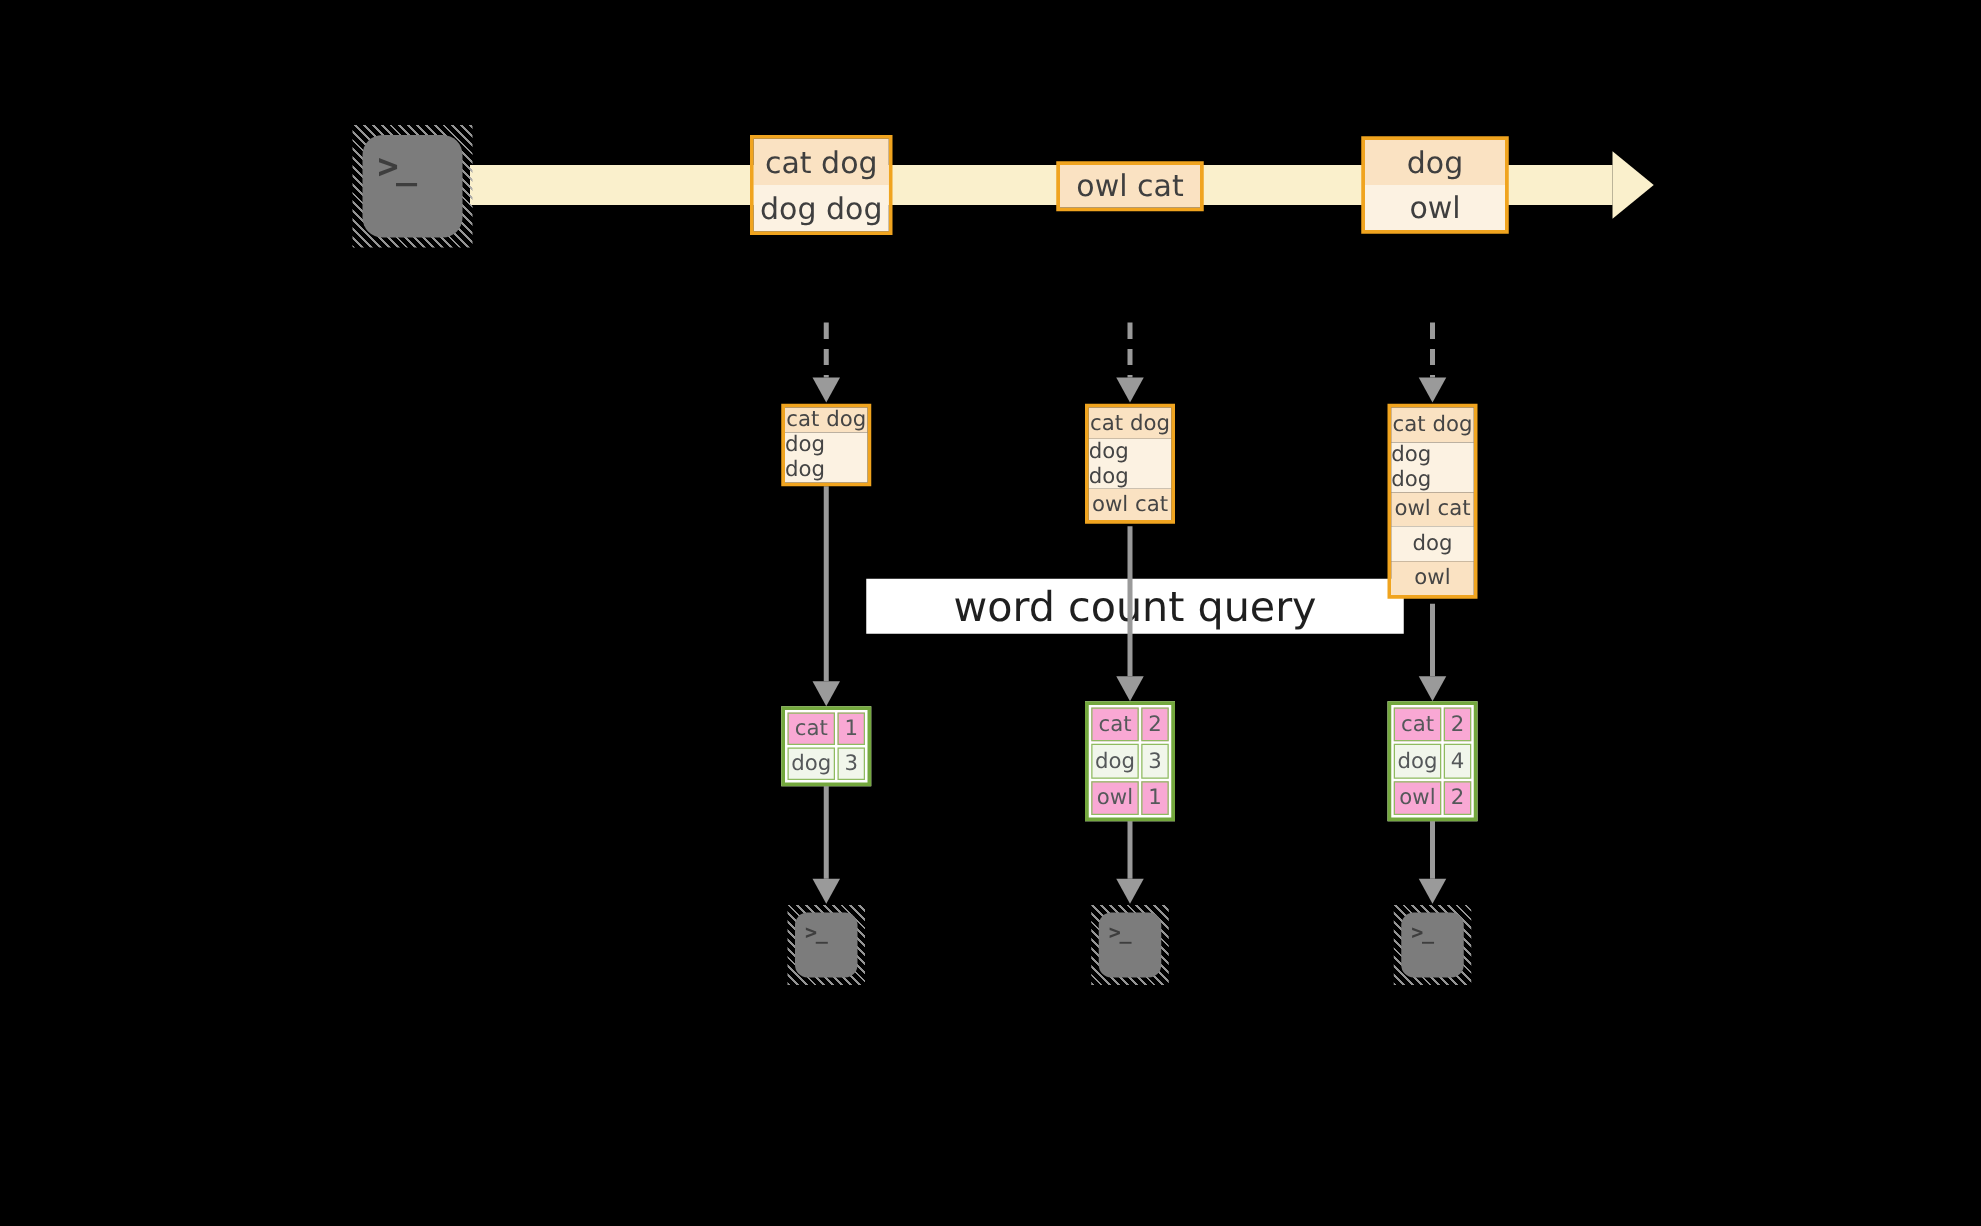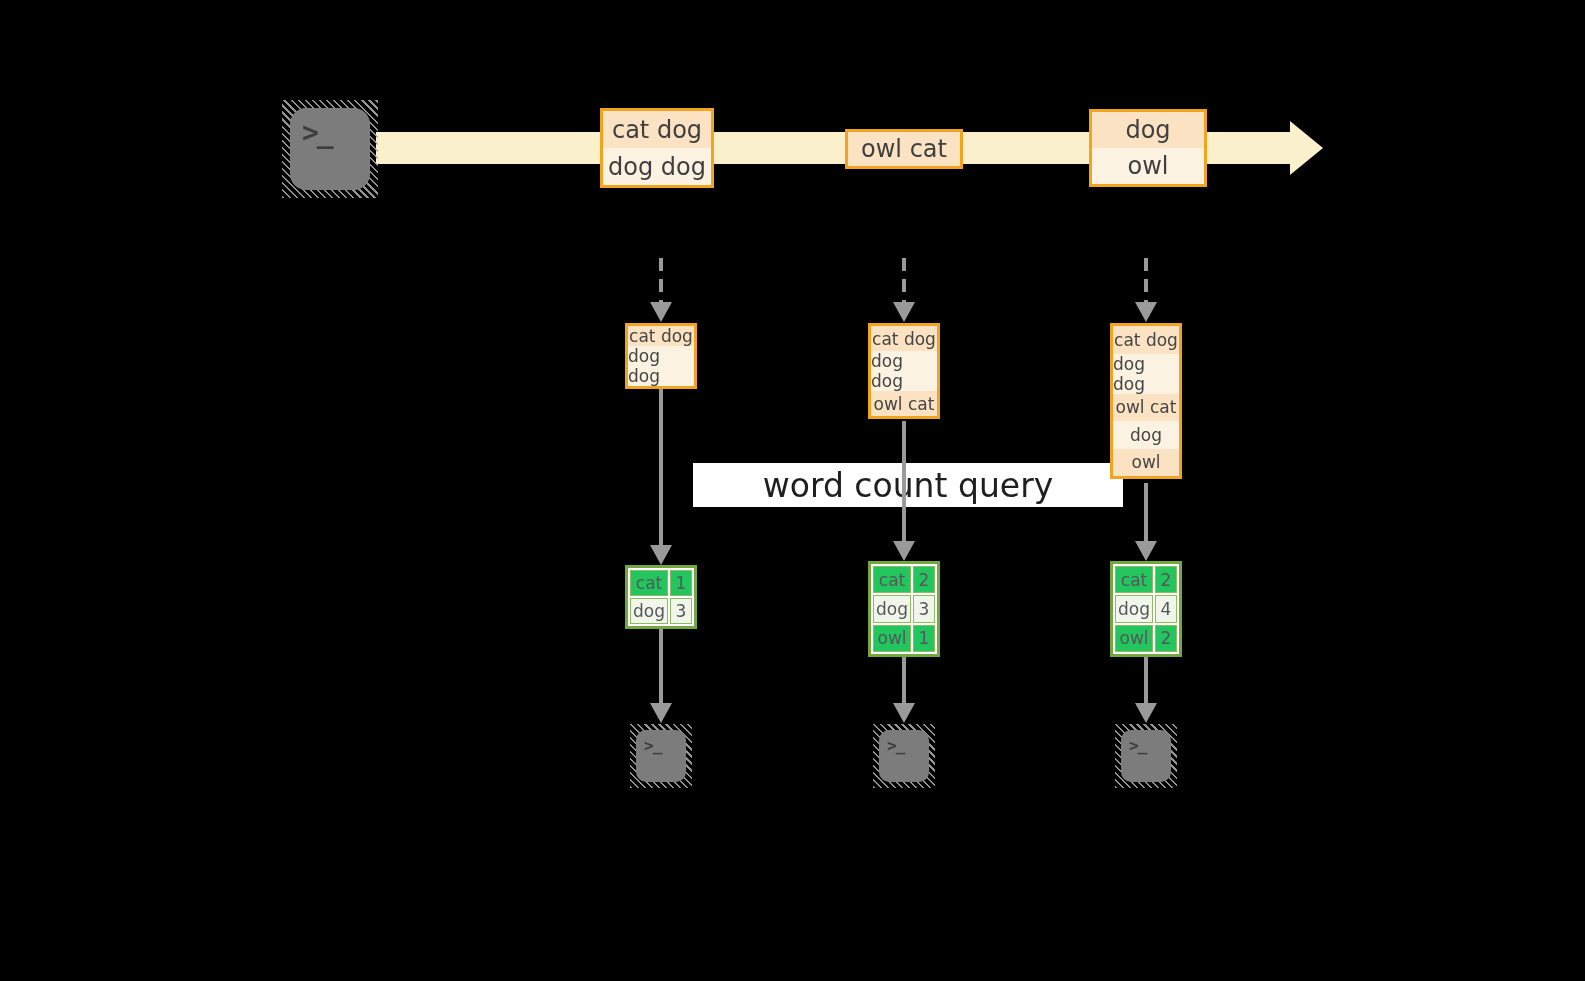--- a/index.html
+++ b/index.html
@@ -55,21 +55,21 @@
   }
   
   .gtable{
     position:absolute;border:3px solid #74A83E;background:#FFFFFF;z-index:4;box-sizing:border-box;
     display:grid;grid-template-columns:1fr 22px;gap:2px;padding:2px;
   }
   .gtable .gcell{
     display:flex;align-items:center;justify-content:center;font-size:17px;color:#55585A;
     border:1px solid #8FBB60;box-sizing:border-box;
   }
-  .grow-dark{background:#22c55e;}
+  .grow-dark{background:#f9a8d4;}
   .grow-light{background:#F1F6EB;}
 </style>
 </head>
 <body>
 
 <div class="canvas">
 
   <div class="hband"></div>
   <div class="hband-head"></div>
 

